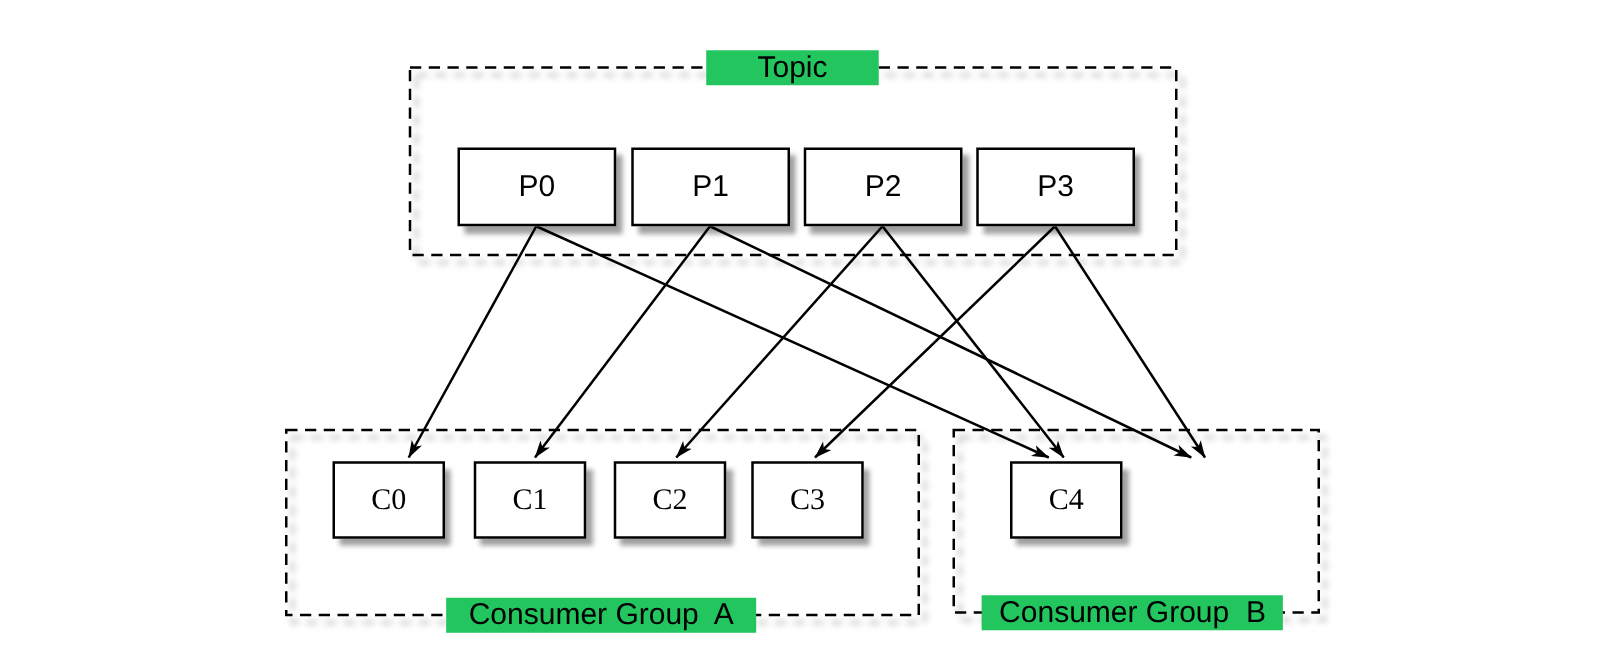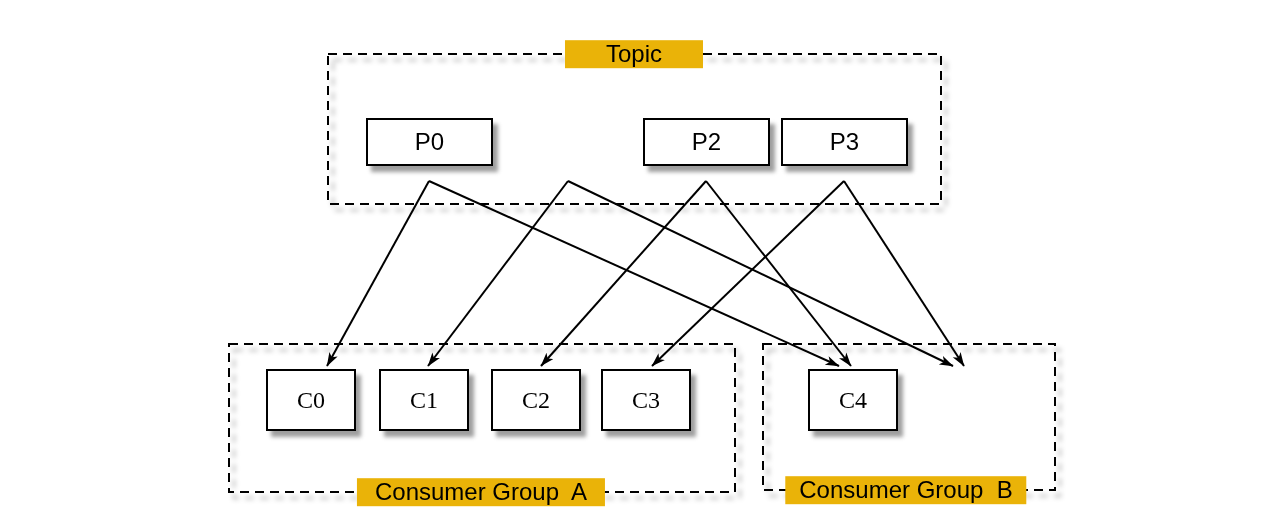--- a/index.html
+++ b/index.html
@@ -27,25 +27,25 @@
     border: 2px solid #000000;
     box-shadow: 5px 6px 4px rgba(0,0,0,0.38);
     display: flex;
     align-items: center;
     justify-content: center;
     font-size: 24px;
     color: #000000;
     z-index: 2;
     box-sizing: border-box;
   }
-  .pbox { width: 127px; height: 48px; top: 118px; }
+  .pbox { width: 127px; height: 63px; top: 118px; }
   .cbox { width: 90px;  height: 62px; top: 369px; font-family: Liberation Serif, serif; }
   .border-label {
     position: absolute;
-    background: #eab308;
+    background: #22c55e;
     font-size: 24px;
     color: #000000;
     white-space: pre;
     transform: translate(-50%, -50%);
     z-index: 3;
     line-height: 1.15;
     text-align: left;
   }
 </style>
 </head>
@@ -73,20 +73,23 @@
     <line x1="844" y1="181" x2="652" y2="366" stroke="#000000" stroke-width="2" marker-end="url(#arrow)"></line>
     <line x1="429" y1="181" x2="839" y2="366" stroke="#000000" stroke-width="2" marker-end="url(#arrow)"></line>
     <line x1="706" y1="181" x2="851" y2="366" stroke="#000000" stroke-width="2" marker-end="url(#arrow)"></line>
     <line x1="568" y1="181" x2="953" y2="366" stroke="#000000" stroke-width="2" marker-end="url(#arrow)"></line>
     <line x1="844" y1="181" x2="964" y2="366" stroke="#000000" stroke-width="2" marker-end="url(#arrow)"></line>
   </svg>
 
   <div class="node pbox" style="left:366px">
     <span>P0</span>
   </div>
+  <div class="node pbox" style="left:505px">
+    <span>P1</span>
+  </div>
   <div class="node pbox" style="left:643px">
     <span>P2</span>
   </div>
   <div class="node pbox" style="left:781px">
     <span>P3</span>
   </div>
 
   <div class="node cbox" style="left:266px">
     <span>C0</span>
   </div>

